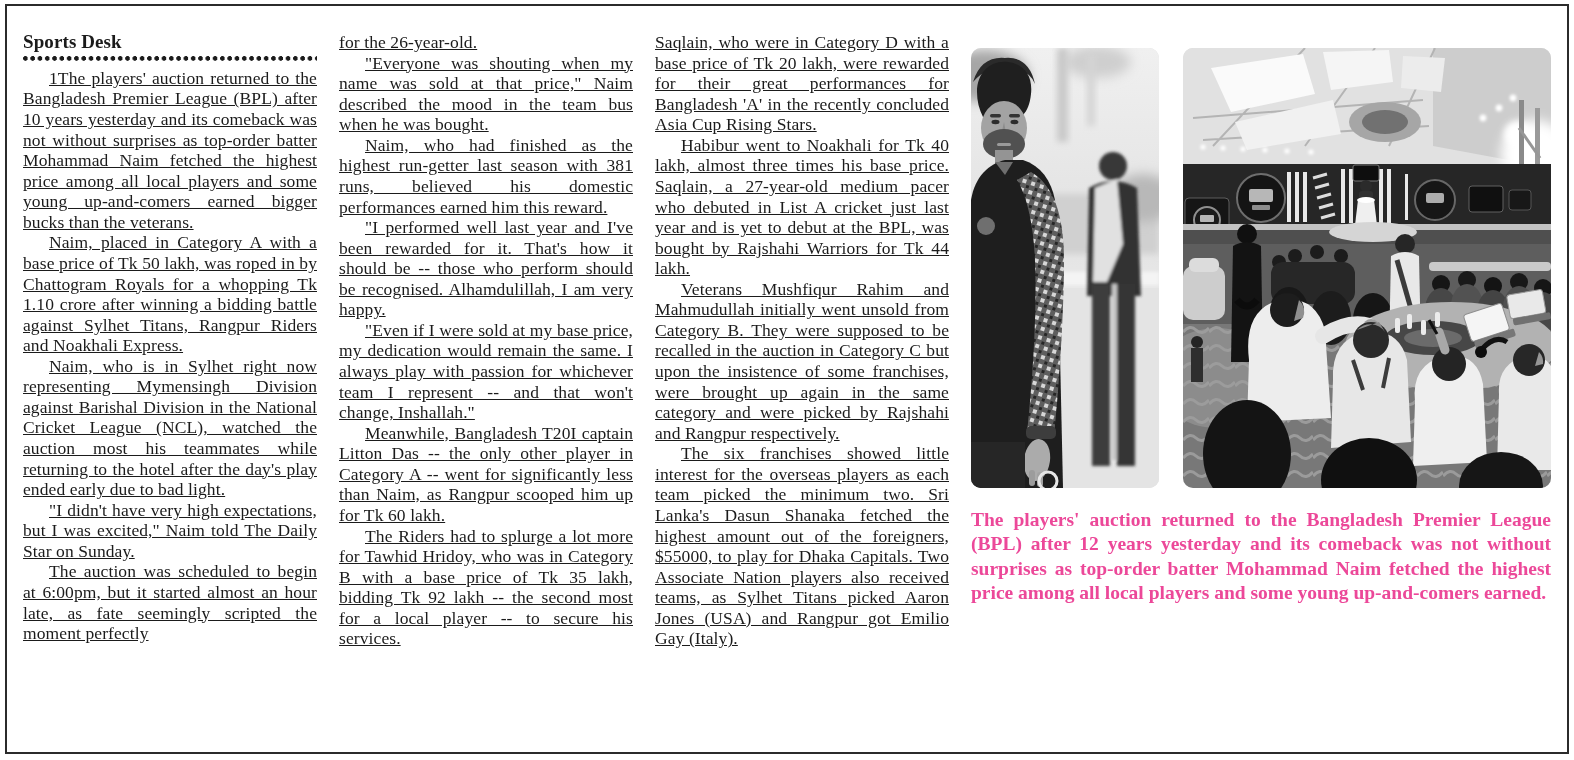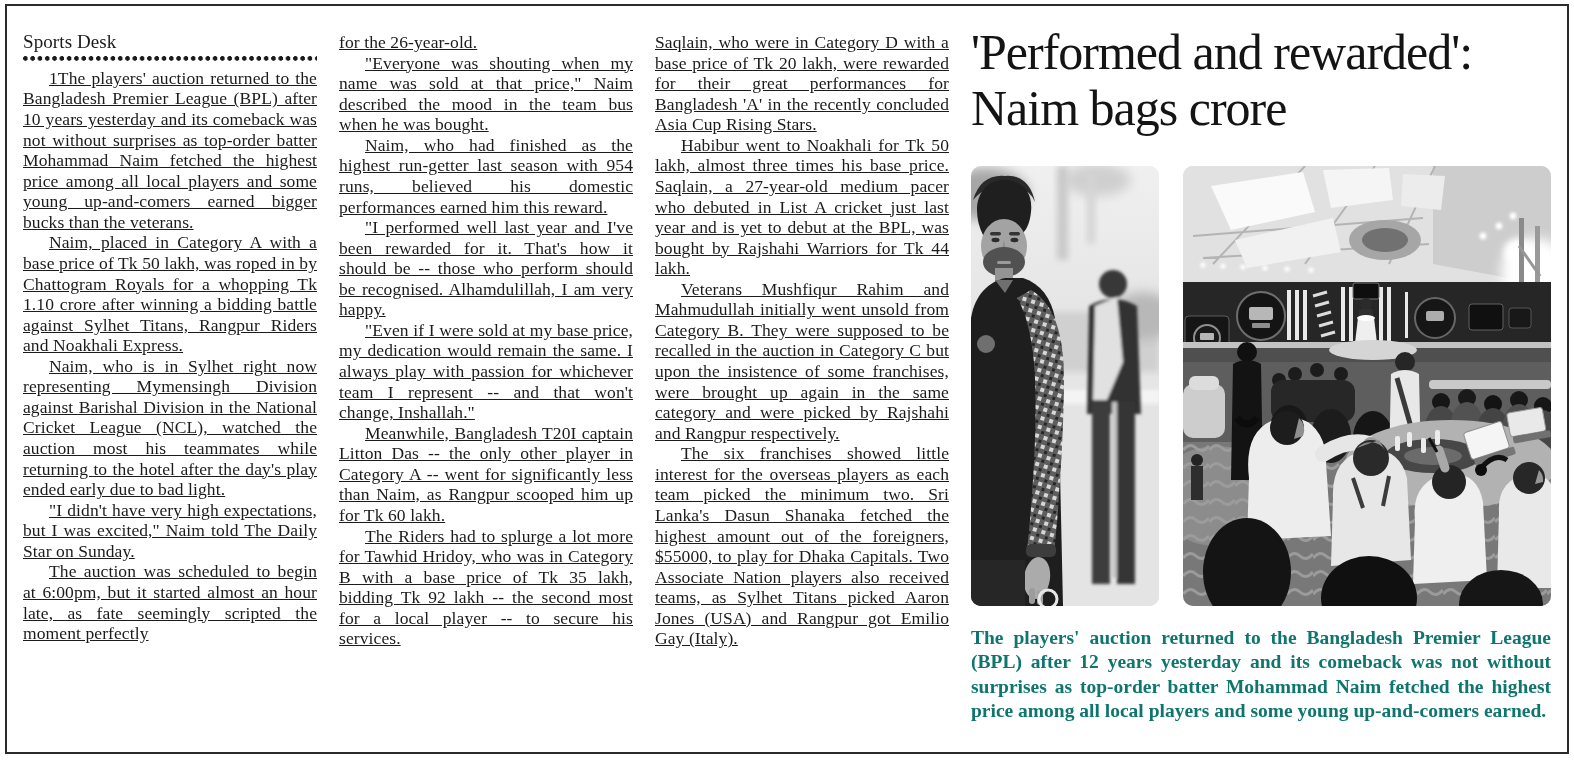--- a/index.html
+++ b/index.html
@@ -11,39 +11,39 @@
     position:absolute;top:4px;left:5px;right:5px;bottom:6px;
     border:2px solid #2b2b2b;background:#fff;box-sizing:border-box;padding:12px 16px 10px 16px;
   }
   .layout{display:flex;height:100%;box-sizing:border-box;}
   .textcol{
     flex:0 0 294px;width:294px;margin-right:22px;margin-top:14px;
     text-align:justify;font-size:17.5px;line-height:1.175;letter-spacing:0.1px;
   }
   .textcol p{margin:0;text-indent:26px;text-decoration:underline;}
   .textcol p.cont{text-indent:0;}
-  .section-head{font-weight:normal;font-size:19px;line-height:1.1;}
+  .section-head{font-weight:bold;font-size:19px;line-height:1.1;}
   .dotted-rule{
     height:5px;margin:3px 0 7px 0;
     background-image:radial-gradient(circle at 2.4px 2.4px,#1b1b1b 2.05px,rgba(0,0,0,0) 2.6px);
     background-size:7.3px 5px;background-repeat:repeat-x;
   }
   .feature{flex:1 1 auto;display:flex;flex-direction:column;margin-top:0;}
   .headline{
     font-size:50px;line-height:1.12;letter-spacing:-1px;font-weight:400;
     margin:6px 0 0 0;white-space:pre-line;color:#141414;
   }
   .photos{display:flex;gap:24px;margin-top:30px;height:440px;}
   .photo{border-radius:10px;overflow:hidden;background:#ddd;}
   .photo svg{display:block;width:100%;height:100%;}
   .photo-naim{flex:0 0 188px;}
   .photo-auction{flex:1 1 auto;}
   .caption{
     font-weight:bold;font-size:19.5px;line-height:1.25;text-align:justify;
-    margin:20px 0 4px 0;color:#0f766e;
+    margin:20px 0 4px 0;color:#ec4899;
   }
 </style>
 </head>
 <body>
 
 <div class="frame">
   <div class="layout">
 
     <div class="textcol">
       <div class="section-head">Sports Desk</div>
@@ -51,37 +51,35 @@
       <p>1The players' auction returned to the Bangladesh Premier League (BPL) after 10 years yesterday and its comeback was not without surprises as top-order batter Mohammad Naim fetched the highest price among all local players and some young up-and-comers earned bigger bucks than the veterans.</p>
       <p>Naim, placed in Category A with a base price of Tk 50 lakh, was roped in by Chattogram Royals for a whopping Tk 1.10 crore after winning a bidding battle against Sylhet Titans, Rangpur Riders and Noakhali Express.</p>
       <p>Naim, who is in Sylhet right now representing Mymensingh Division against Barishal Division in the National Cricket League (NCL), watched the auction most his teammates while returning to the hotel after the day's play ended early due to bad light.</p>
       <p>"I didn't have very high expectations, but I was excited," Naim told The Daily Star on Sunday.</p>
       <p>The auction was scheduled to begin at 6:00pm, but it started almost an hour late, as fate seemingly scripted the moment perfectly</p>
     </div>
 
     <div class="textcol">
       <p class="cont">for the 26-year-old.</p>
       <p>"Everyone was shouting when my name was sold at that price," Naim described the mood in the team bus when he was bought.</p>
-      <p>Naim, who had finished as the highest run-getter last season with 954 runs, believed his domestic performances earned him this reward.</p>
+      <p>Naim, who had finished as the highest run-getter last season with 381 runs, believed his domestic performances earned him this reward.</p>
       <p>"I performed well last year and I've been rewarded for it. That's how it should be -- those who perform should be recognised. Alhamdulillah, I am very happy.</p>
       <p>"Even if I were sold at my base price, my dedication would remain the same. I always play with passion for whichever team I represent -- and that won't change, Inshallah."</p>
       <p>Meanwhile, Bangladesh T20I captain Litton Das -- the only other player in Category A -- went for significantly less than Naim, as Rangpur scooped him up for Tk 60 lakh.</p>
       <p>The Riders had to splurge a lot more for Tawhid Hridoy, who was in Category B with a base price of Tk 35 lakh, bidding Tk 92 lakh -- the second most for a local player -- to secure his services.</p>
     </div>
 
     <div class="textcol">
       <p class="cont">Saqlain, who were in Category D with a base price of Tk 20 lakh, were rewarded for their great performances for Bangladesh 'A' in the recently concluded Asia Cup Rising Stars.</p>
-      <p>Habibur went to Noakhali for Tk 50 lakh, almost three times his base price. Saqlain, a 27-year-old medium pacer who debuted in List A cricket just last year and is yet to debut at the BPL, was bought by Rajshahi Warriors for Tk 44 lakh.</p>
+      <p>Habibur went to Noakhali for Tk 40 lakh, almost three times his base price. Saqlain, a 27-year-old medium pacer who debuted in List A cricket just last year and is yet to debut at the BPL, was bought by Rajshahi Warriors for Tk 44 lakh.</p>
       <p>Veterans Mushfiqur Rahim and Mahmudullah initially went unsold from Category B. They were supposed to be recalled in the auction in Category C but upon the insistence of some franchises, were brought up again in the same category and were picked by Rajshahi and Rangpur respectively.</p>
       <p>The six franchises showed little interest for the overseas players as each team picked the minimum two. Sri Lanka's Dasun Shanaka fetched the highest amount out of the foreigners, $55000, to play for Dhaka Capitals. Two Associate Nation players also received teams, as Sylhet Titans picked Aaron Jones (USA) and Rangpur got Emilio Gay (Italy).</p>
     </div>
 
     <div class="feature">
-      <h1 class="headline">'Performed and rewarded':
-Naim bags crore</h1>
 
       <div class="photos">
 
         <div class="photo photo-naim">
           <svg viewBox="0 0 188 440" preserveAspectRatio="xMidYMid slice">
             <defs>
               <linearGradient id="p1bg" x1="0" y1="0" x2="0" y2="1">
                 <stop offset="0" stop-color="#f0f0f0"></stop>
                   <stop offset="0.42" stop-color="#e2e2e2"></stop>
                 <stop offset="0.62" stop-color="#ececec"></stop>

